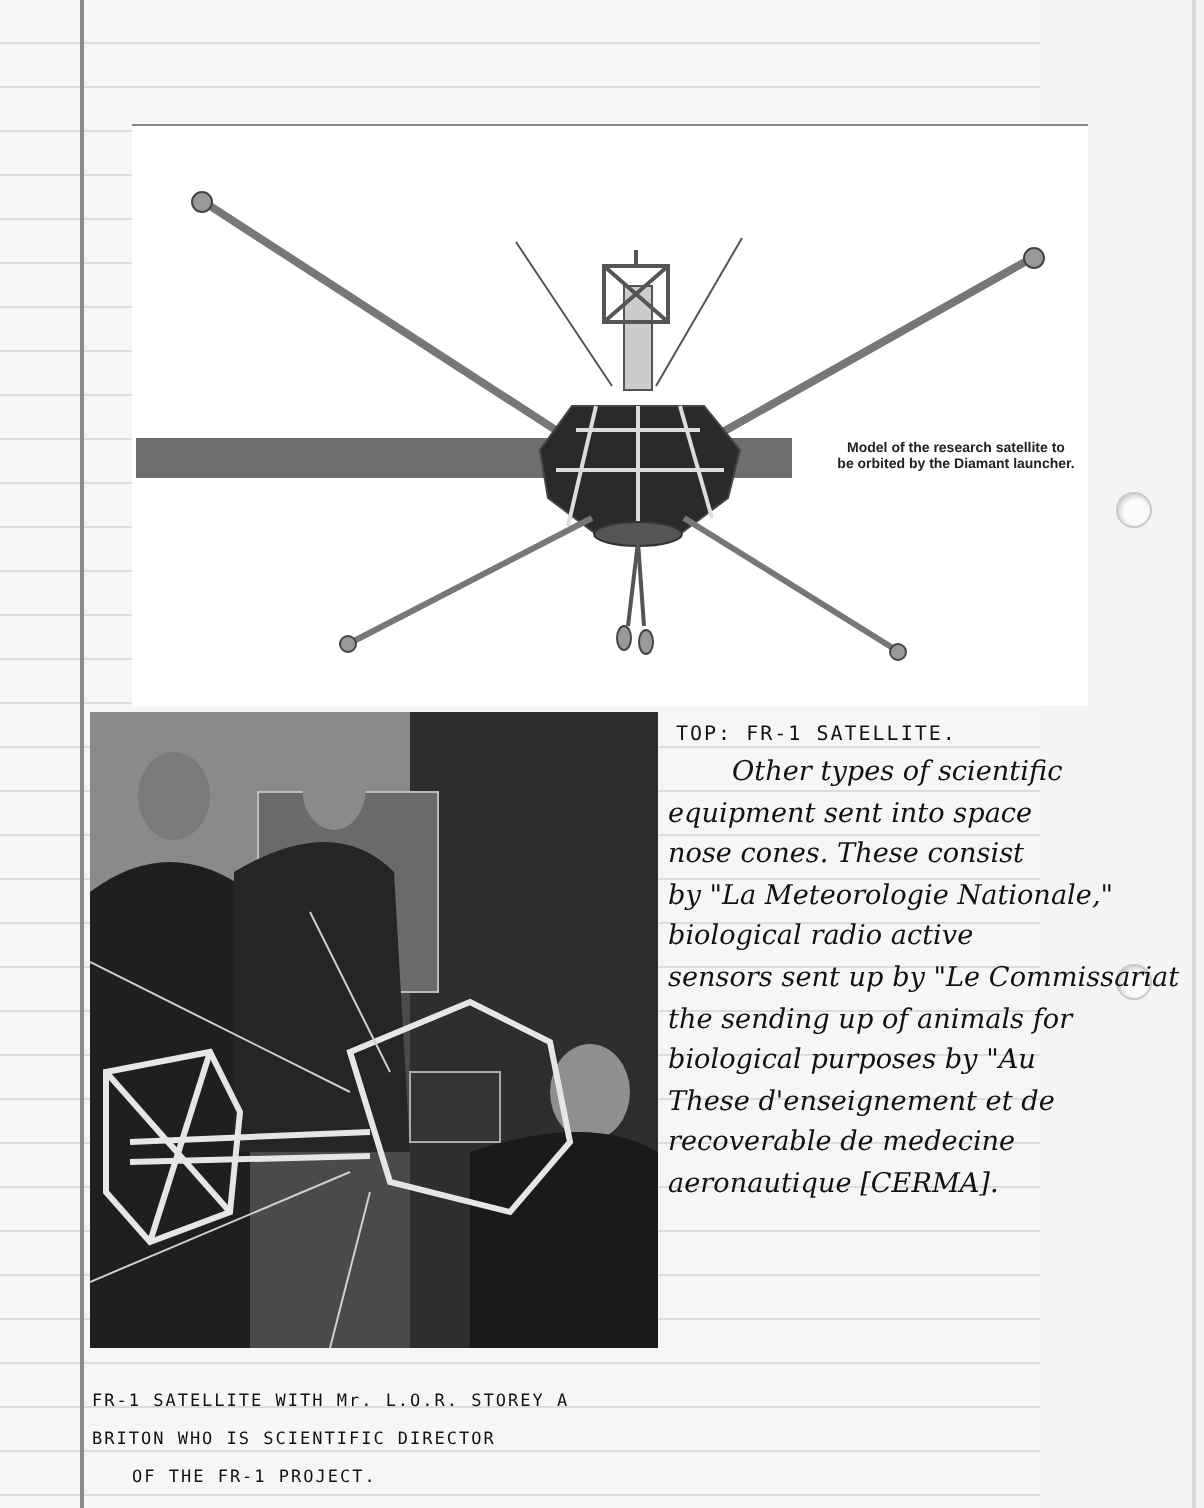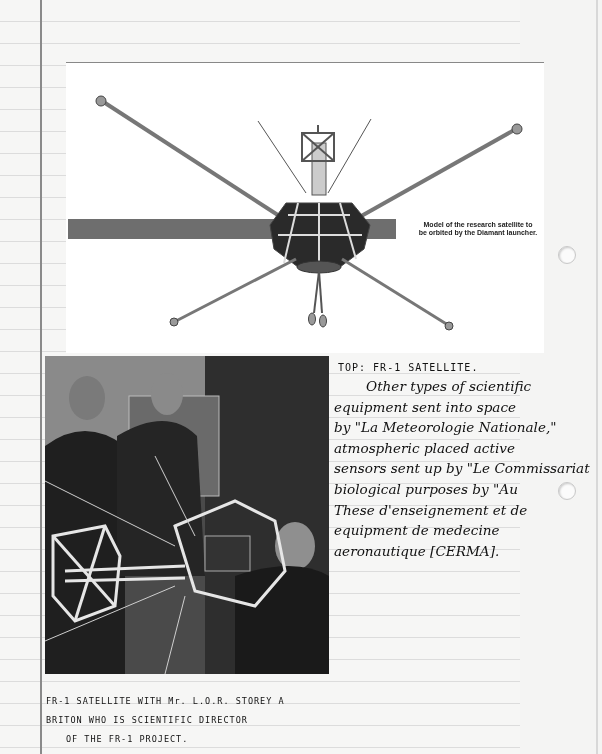--- a/index.html
+++ b/index.html
@@ -113,26 +113,28 @@
         <line x1="140" y1="240" x2="120" y2="318"></line>
       </g>
       <rect x="160" y="180" width="45" height="35" fill="#333" stroke="#aaa"></rect>
     </svg>
   </div>
 
   <div class="heading">TOP:  FR-1  SATELLITE.</div>
   <div class="body-text hand">
     <span class="line" style="padding-left:32px">Other types of scientific</span>
     <span class="line">equipment sent into space</span>
+    <span class="line">nose cones. These consist</span>
     <span class="line">by "La Meteorologie Nationale,"</span>
-    <span class="line">atmospheric placed active</span>
+    <span class="line">biological radio active</span>
     <span class="line">sensors sent up by "Le Commissariat</span>
+    <span class="line">the sending up of animals for</span>
     <span class="line">biological purposes by "Au</span>
     <span class="line">These d'enseignement et de</span>
-    <span class="line">equipment de medecine</span>
+    <span class="line">recoverable de medecine</span>
     <span class="line">aeronautique [CERMA].</span>
   </div>
 
   <div class="caption">
     <div>FR-1 SATELLITE  WITH  Mr. L.O.R. STOREY  A</div>
     <div>BRITON   WHO  IS  SCIENTIFIC  DIRECTOR</div>
     <div class="l3">OF   THE   FR-1   PROJECT.</div>
   </div>
 
   <div class="page-num">62</div>

